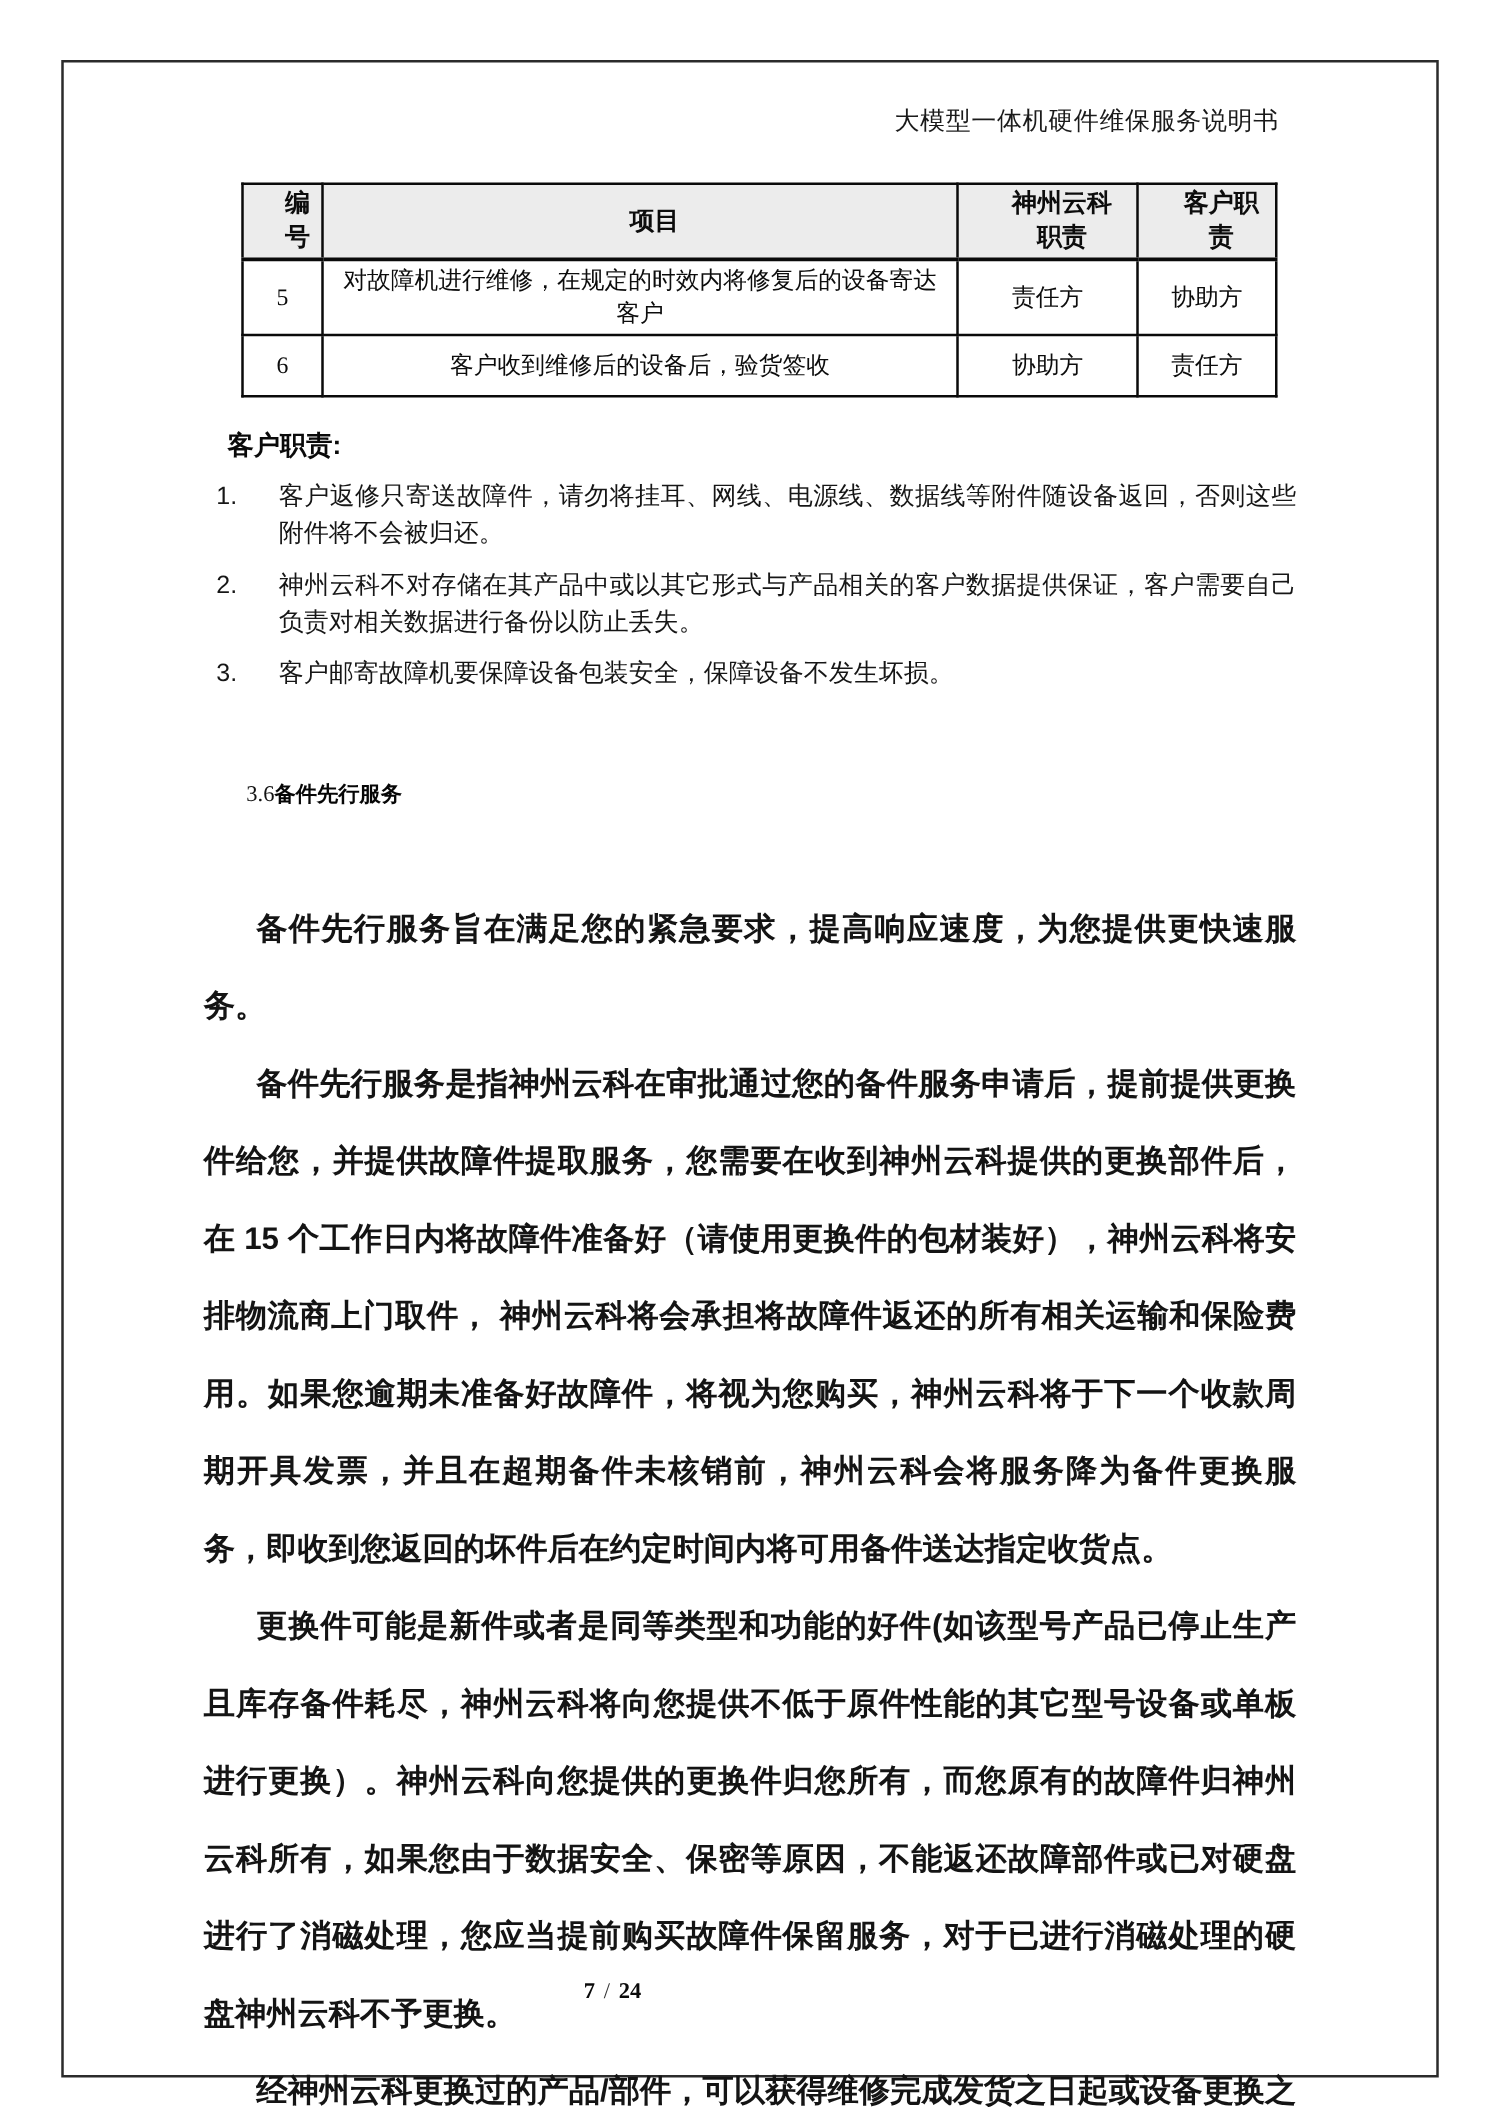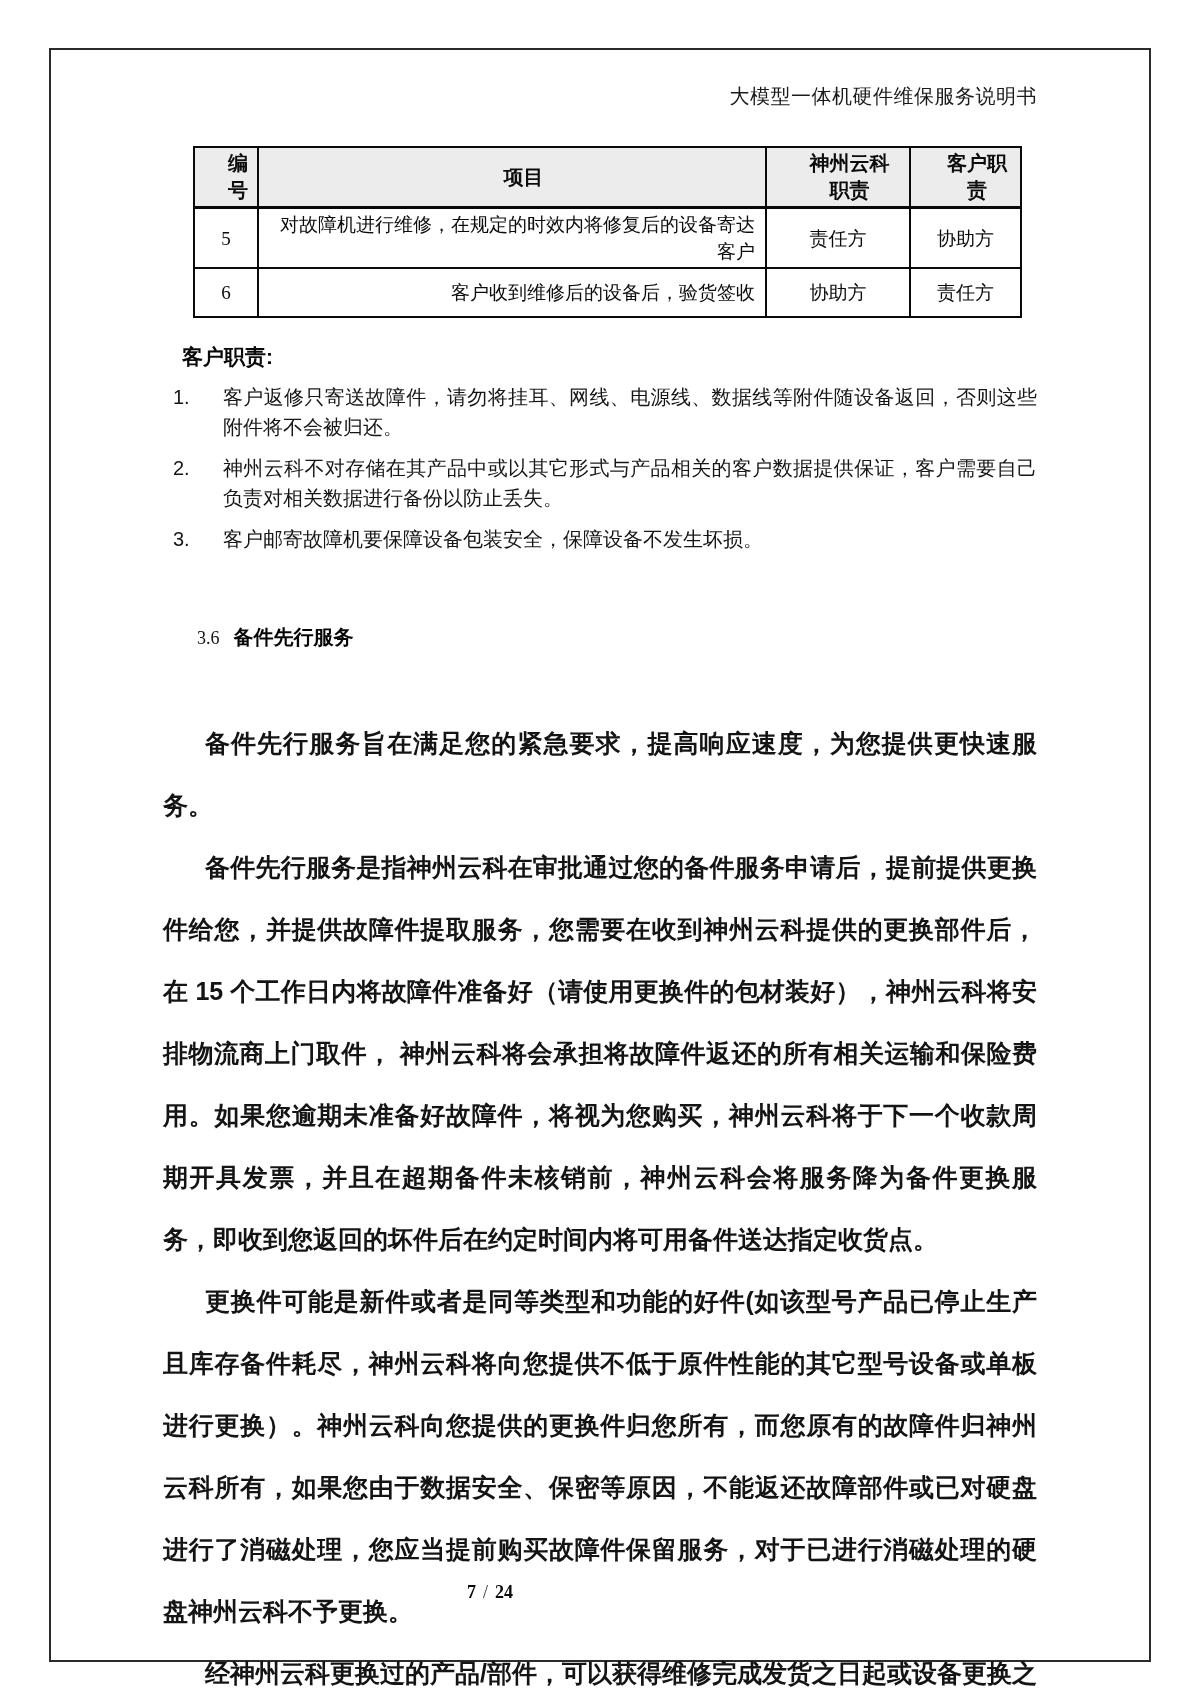--- a/index.html
+++ b/index.html
@@ -15,21 +15,21 @@
   .page-frame {
     position: absolute;
     left: 49px; top: 48px;
     width: 1098px; height: 1610px;
     border: 2px solid #2b2b2b;
     background: #ffffff;
   }
   .doc-header-title {
     position: absolute;
     top: 83px;
-    right: 163px;
+    right: 177px;
     font-family: "Liberation Serif", "DejaVu Serif", serif;
     font-size: 20px;
     letter-spacing: 0.5px;
     color: #1a1a1a;
     white-space: nowrap;
     margin-left: 17px;
   }
   table.resp-table {
     position: absolute;
     left: 193px; top: 146px;
@@ -53,21 +53,21 @@
   table.resp-table thead th {
     background: #ececec;
     font-weight: bold;
     font-size: 20px;
     text-align: center;
     height: 52px;
     border-bottom: 3px solid #0a0a0a;
     padding-left: 33px;
   }
   table.resp-table td { text-align: center; }
-  table.resp-table td.cell-item { text-align: right; }
+  table.resp-table td.cell-item { text-align: center; }
   table.resp-table tr.row-5 td { height: 52px; }
   table.resp-table tr.row-6 td { height: 43px; }
 
   .notes {
     position: absolute;
     left: 173px; top: 342px;
     width: 864px;
   }
   .notes-title {
     font-size: 21px;
@@ -94,22 +94,21 @@
     display: flex;
     align-items: baseline;
     white-space: nowrap;
   }
   .section-number {
     font-family: "Liberation Serif", "DejaVu Serif", serif;
     font-size: 18px;
     color: #111111;
   }
   .section-title {
-    margin-left: 14px;
-    font-size: 20px;
+    font-size: 17px;
     font-weight: bold;
     color: #060606;
   }
 
   .body-text {
     position: absolute;
     left: 163px; top: 712px;
     width: 874px;
     font-size: 25px;
     line-height: 62px;

